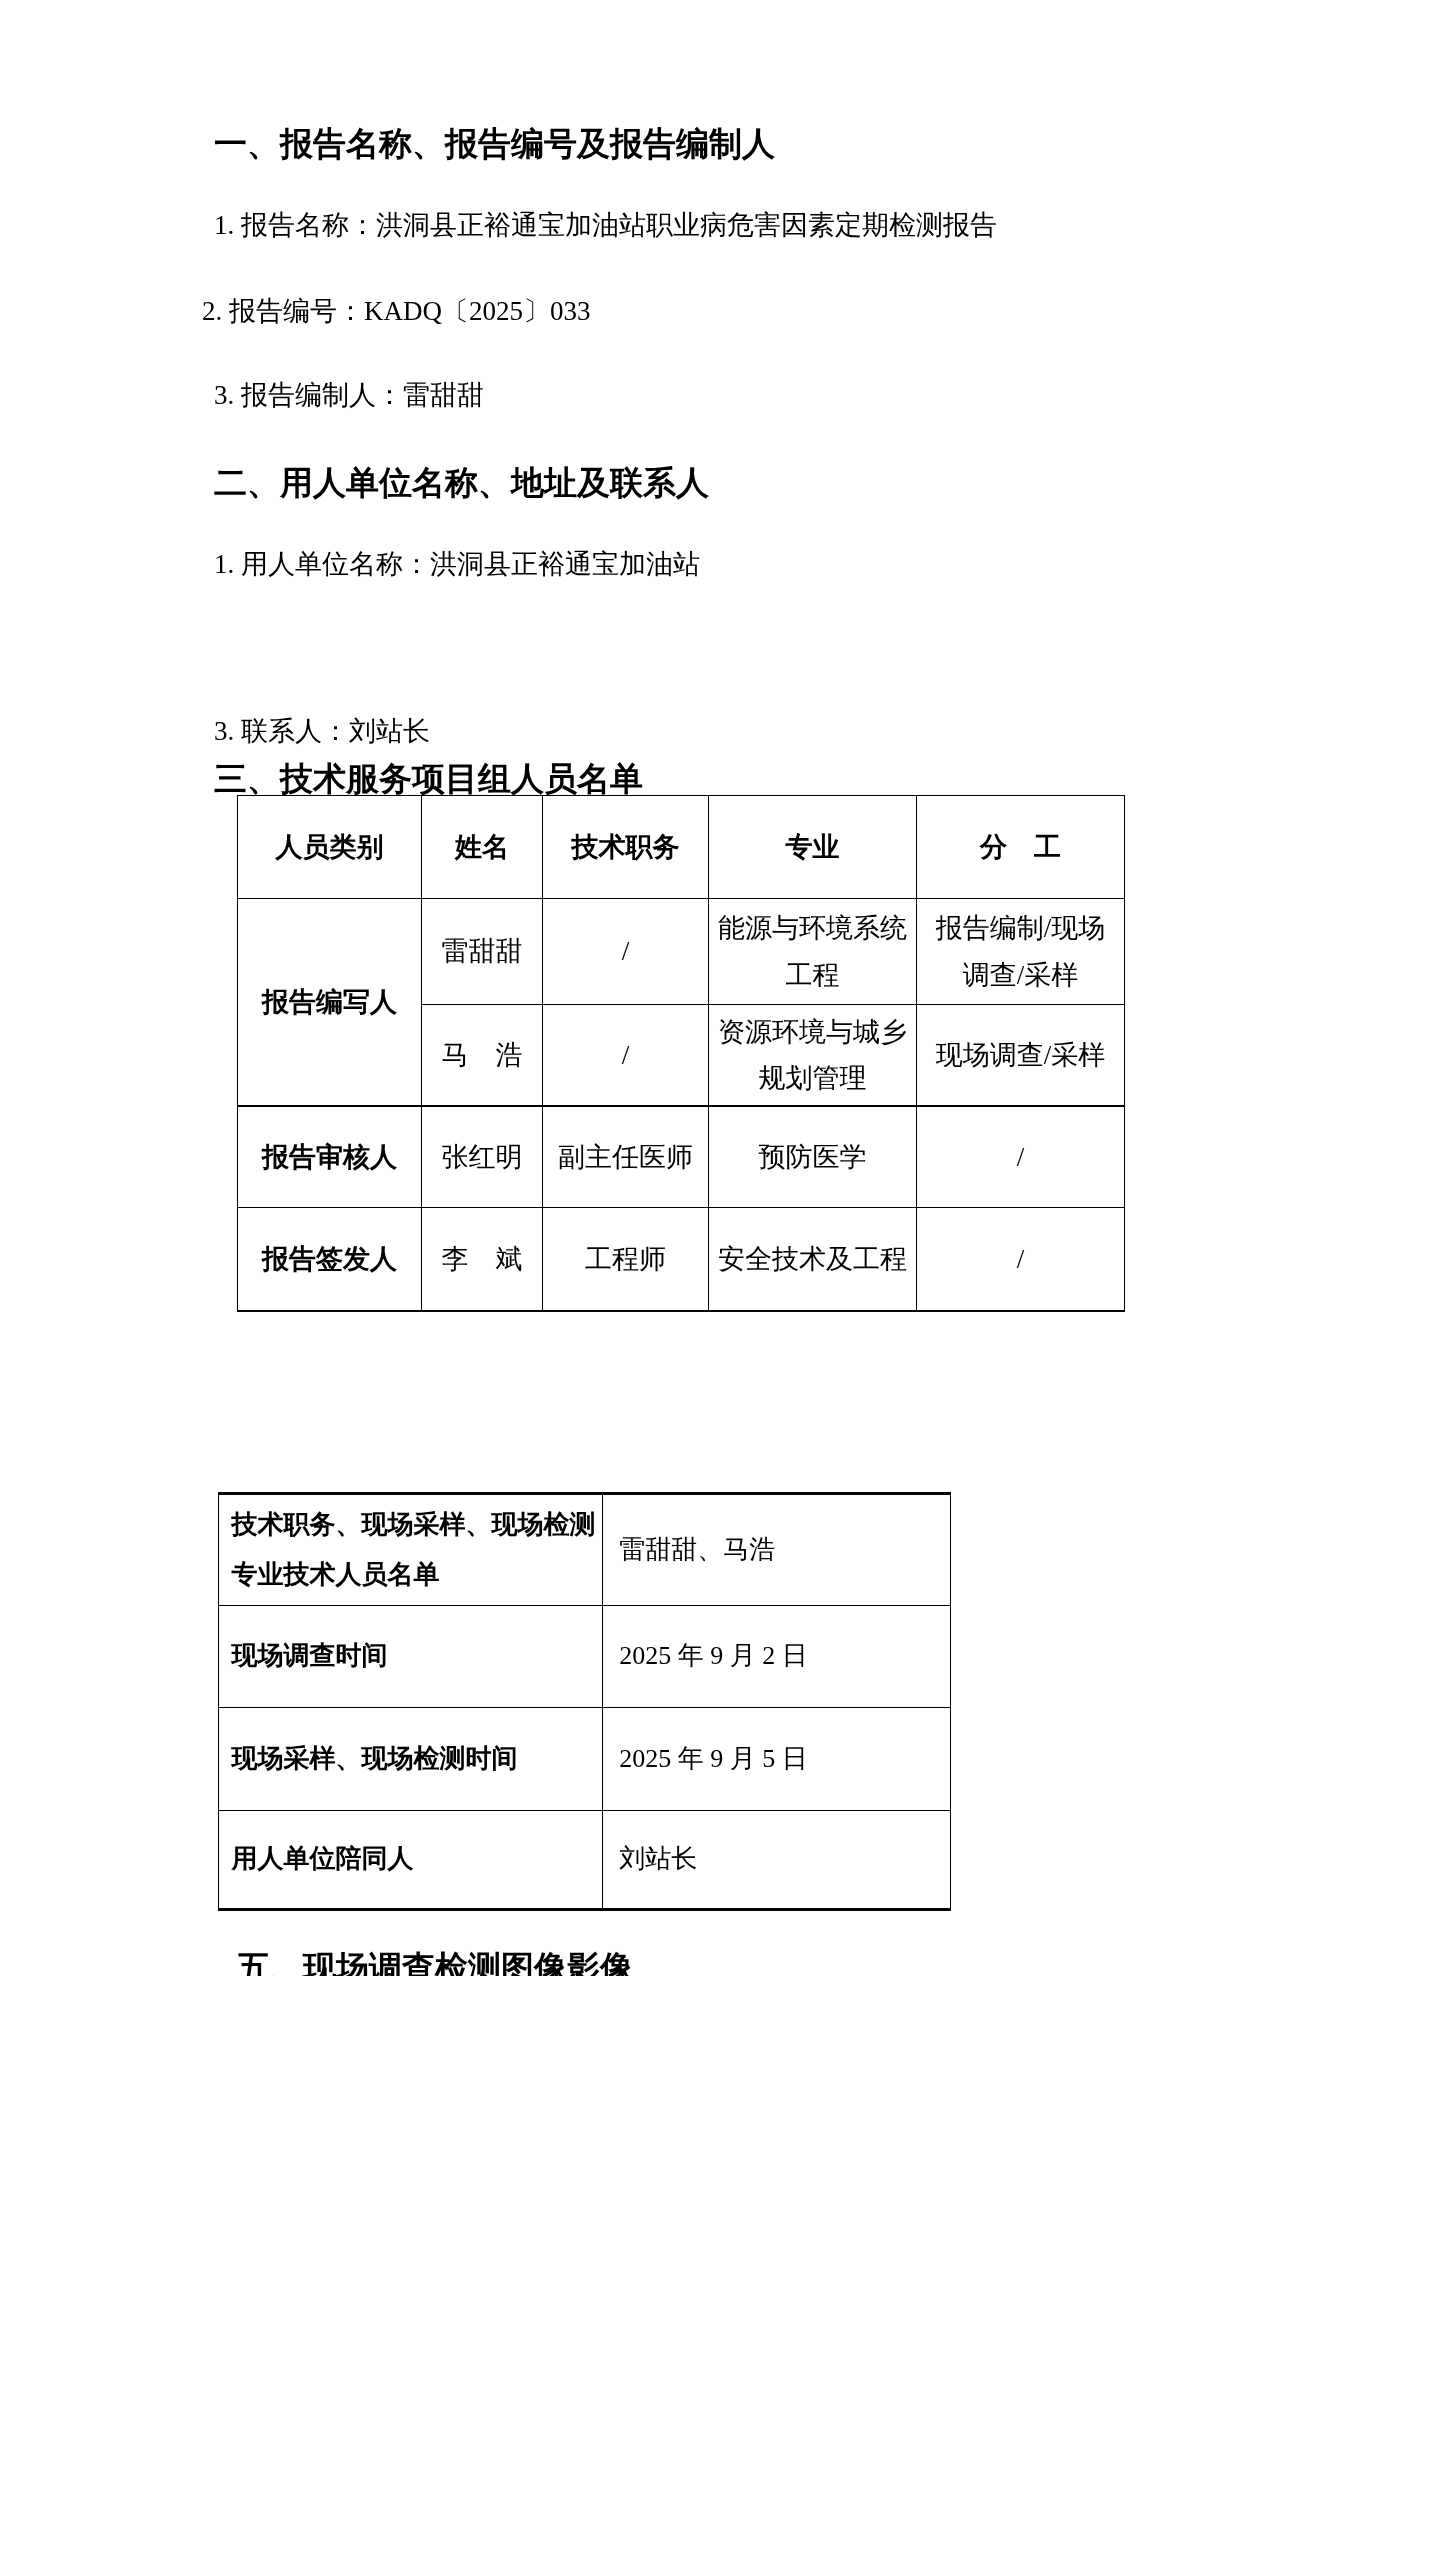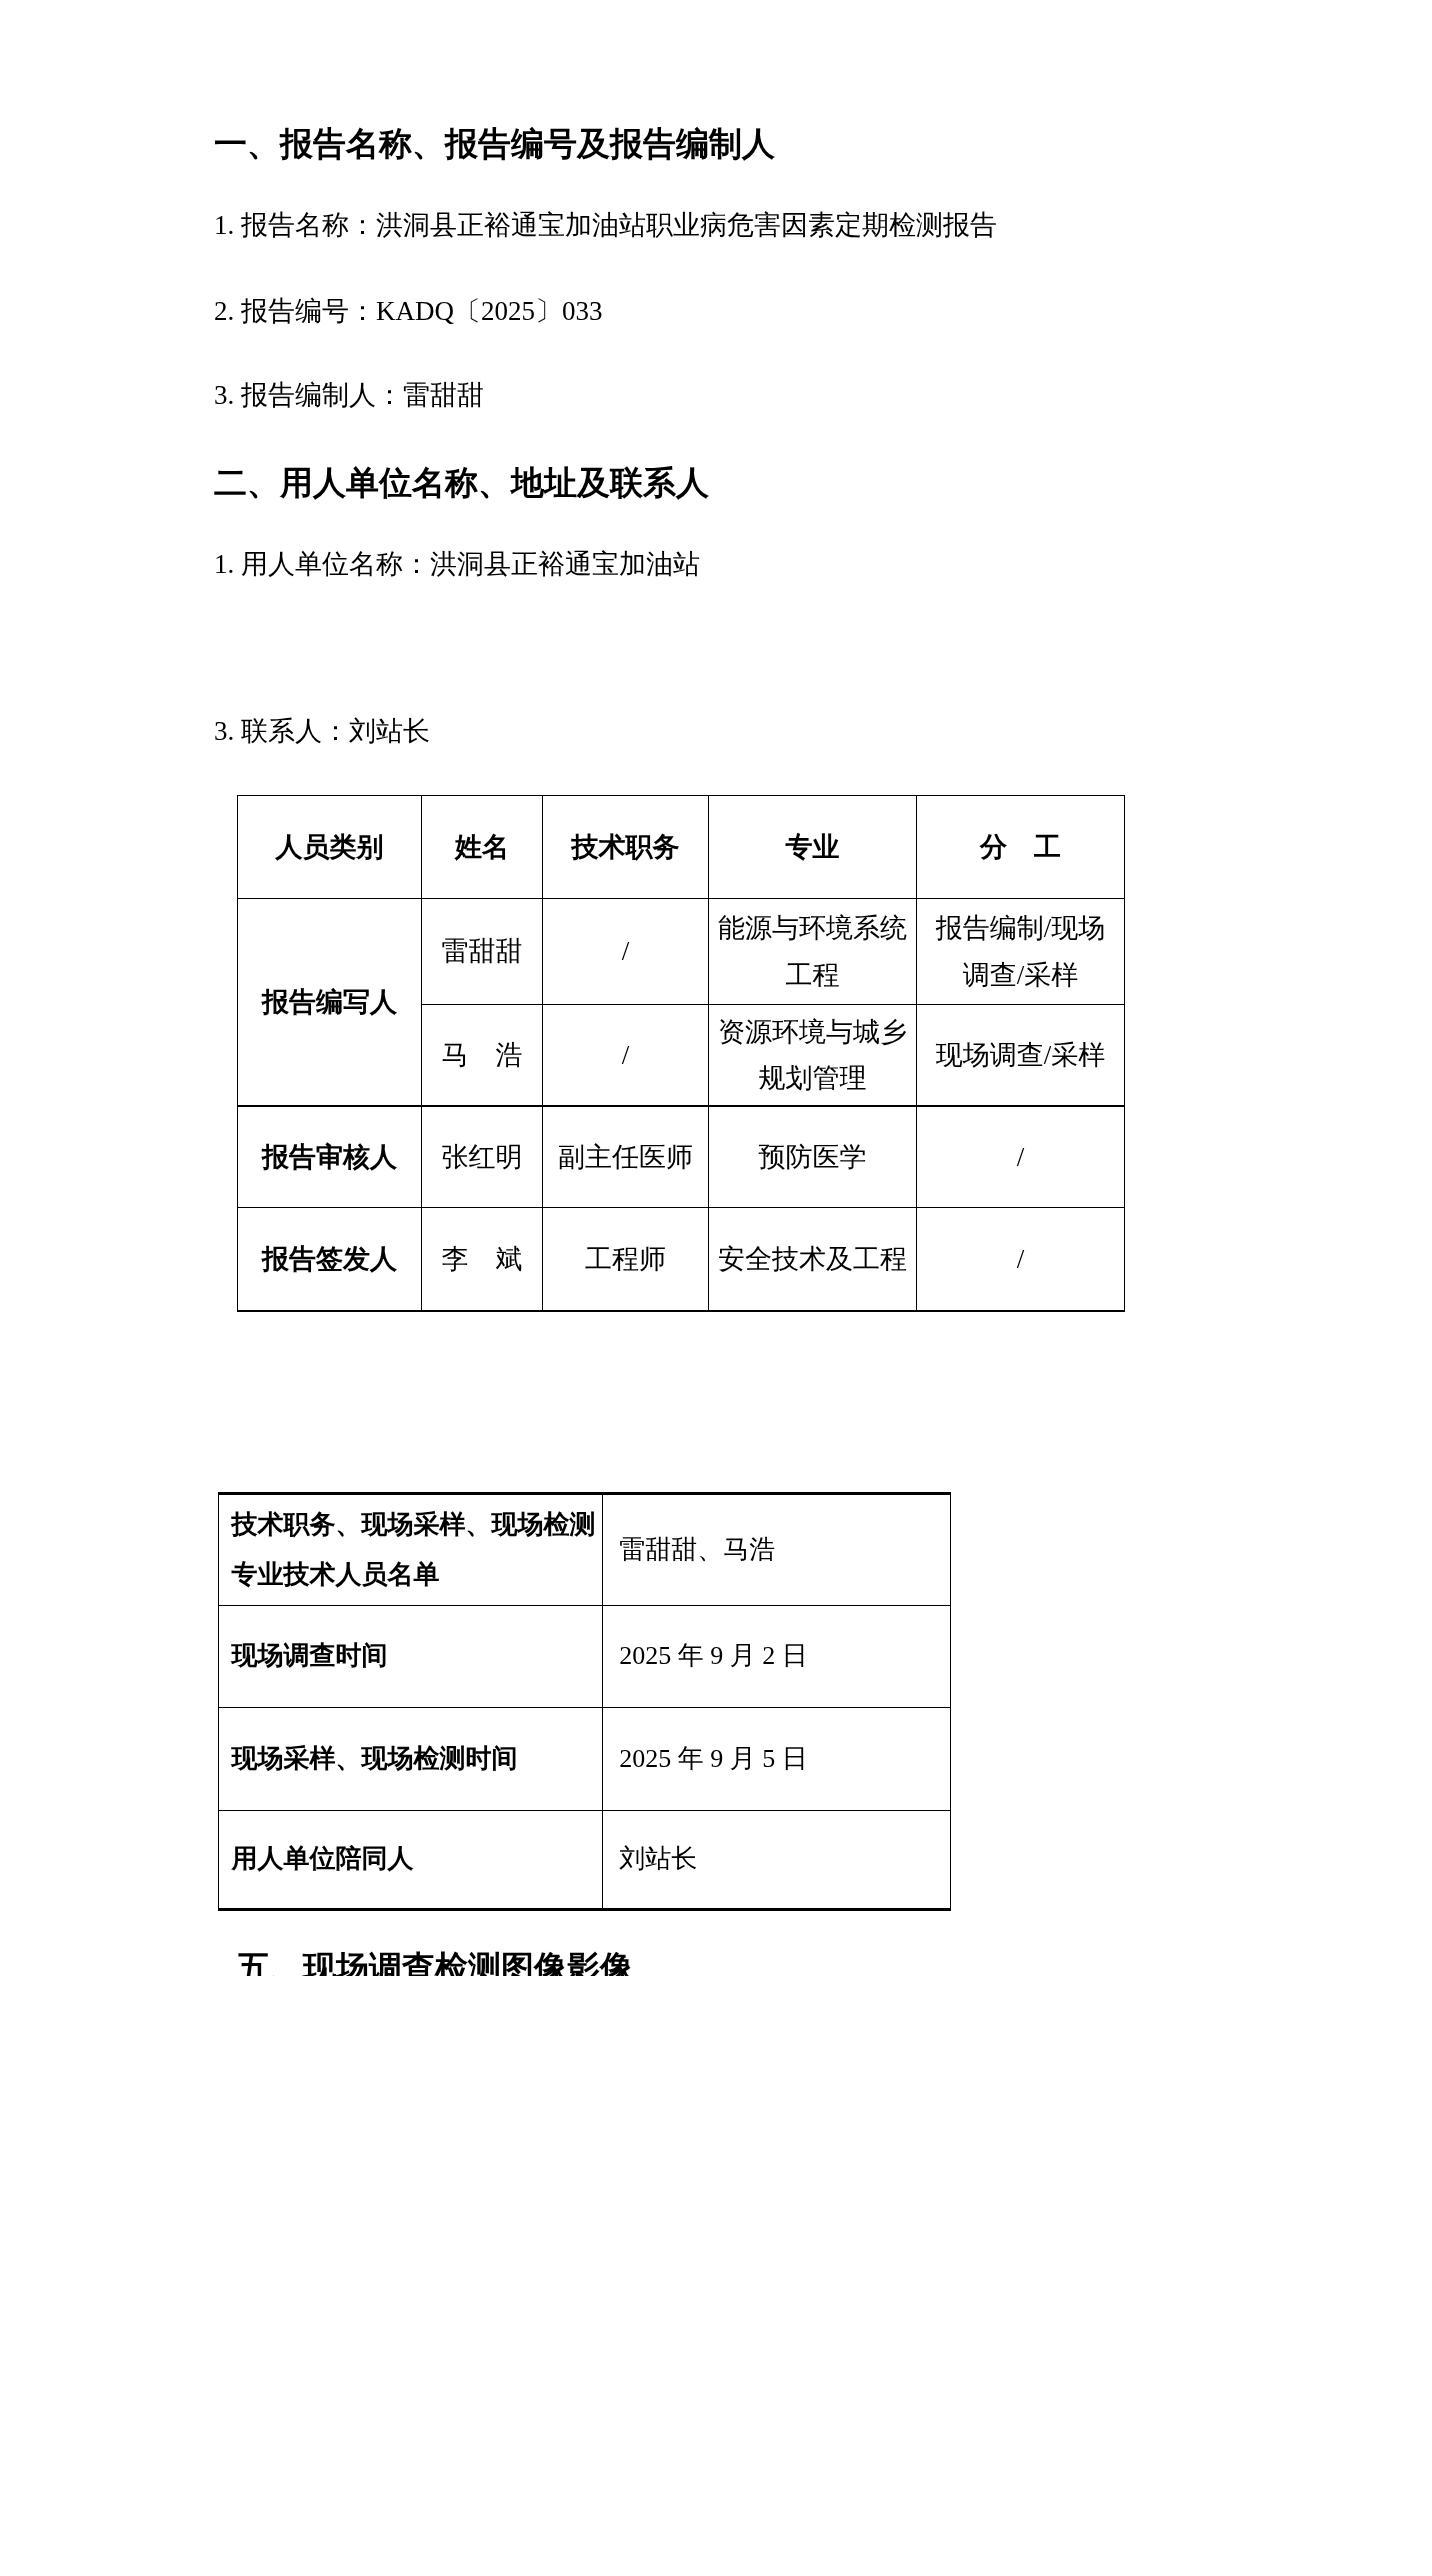--- a/index.html
+++ b/index.html
@@ -36,27 +36,28 @@
   .photo{position:absolute;top:2063px;height:379px;overflow:hidden;}
   .photo svg{display:block;}
 </style>
 </head>
 <body>
 
 <div class="page">
 
   <div class="blk h" style="left:214px;top:124px">一、报告名称、报告编号及报告编制人</div>
   <div class="blk p" style="left:214px;top:209px">1. 报告名称：洪洞县正裕通宝加油站职业病危害因素定期检测报告</div>
-  <div class="blk p" style="left:214px;top:295px">2. 报告编号：KADQ〔2025〕033</div>
+  <div class="blk p" style="left:202px;top:295px">2. 报告编号：KADQ〔2025〕033</div>
   <div class="blk p" style="left:214px;top:379px">3. 报告编制人：雷甜甜</div>
 
   <div class="blk h" style="left:214px;top:463px">二、用人单位名称、地址及联系人</div>
   <div class="blk p" style="left:214px;top:548px">1. 用人单位名称：洪洞县正裕通宝加油站</div>
   <div class="blk p" style="left:214px;top:715px">3. 联系人：刘站长</div>
 
+  <div class="blk h" style="left:214px;top:759px">三、技术服务项目组人员名单</div>
 
   <table class="t1 blk" style="left:237px;top:795px">
     <colgroup>
         <col style="width:184px">
         <col style="width:121px">
         <col style="width:166px">
         <col style="width:208px">
         <col style="width:208px">
       </colgroup>
     <tbody>

